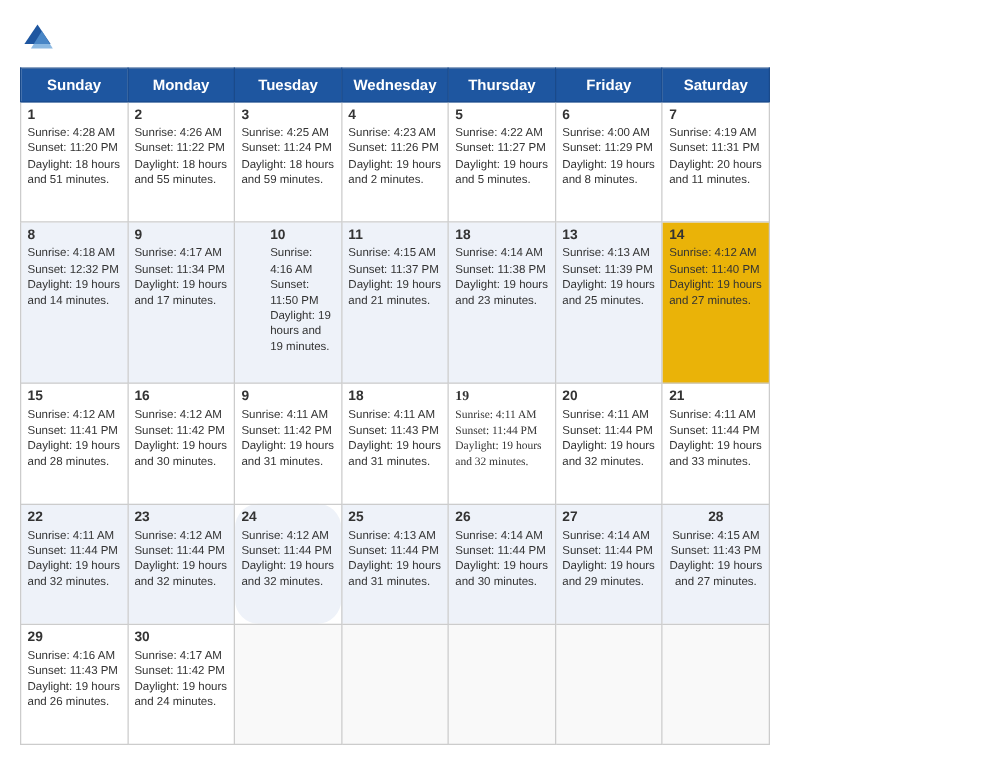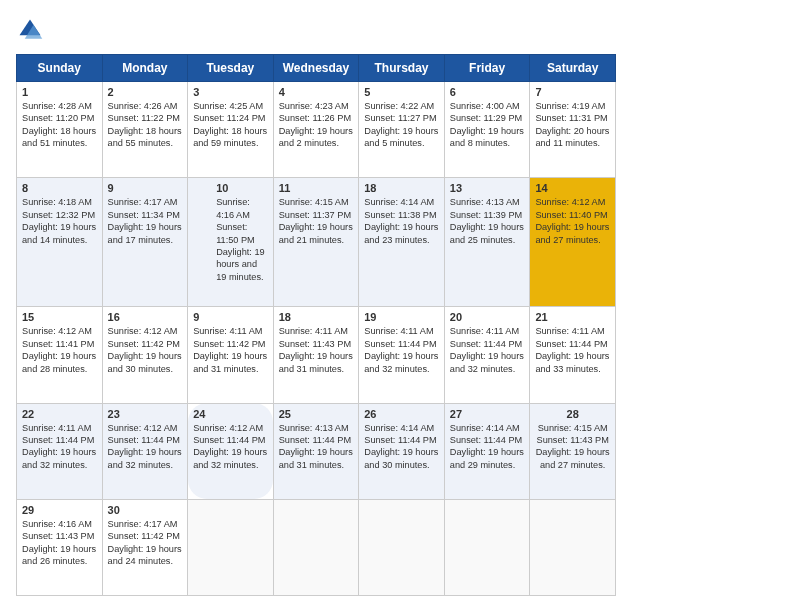--- a/index.html
+++ b/index.html
@@ -150,21 +150,21 @@
           <td style="background: rgb(238, 242, 249);"><span class="day-num">11</span><span class="cell-text">Sunrise: 4:15 AM</span><br><span class="cell-text">Sunset: 11:37 PM</span><br><span class="cell-text">Daylight: 19 hours and 21 minutes.</span></td>
           <td style="background: rgb(238, 242, 249);"><span class="day-num">18</span><span class="cell-text">Sunrise: 4:14 AM</span><br><span class="cell-text">Sunset: 11:38 PM</span><br><span class="cell-text">Daylight: 19 hours and 23 minutes.</span></td>
           <td style="background: rgb(238, 242, 249);"><span class="day-num">13</span><span class="cell-text">Sunrise: 4:13 AM</span><br><span class="cell-text">Sunset: 11:39 PM</span><br><span class="cell-text">Daylight: 19 hours and 25 minutes.</span></td>
           <td style="background: #eab308;"><span class="day-num">14</span><span class="cell-text">Sunrise: 4:12 AM</span><br><span class="cell-text">Sunset: 11:40 PM</span><br><span class="cell-text">Daylight: 19 hours and 27 minutes.</span></td>
         </tr>
         <tr>
           <td style="background: rgb(255, 255, 255);"><span class="day-num">15</span><span class="cell-text">Sunrise: 4:12 AM</span><br><span class="cell-text">Sunset: 11:41 PM</span><br><span class="cell-text">Daylight: 19 hours and 28 minutes.</span></td>
           <td style="background: rgb(255, 255, 255);"><span class="day-num">16</span><span class="cell-text">Sunrise: 4:12 AM</span><br><span class="cell-text">Sunset: 11:42 PM</span><br><span class="cell-text">Daylight: 19 hours and 30 minutes.</span></td>
           <td style="background: rgb(255, 255, 255);"><span class="day-num">9</span><span class="cell-text">Sunrise: 4:11 AM</span><br><span class="cell-text">Sunset: 11:42 PM</span><br><span class="cell-text">Daylight: 19 hours and 31 minutes.</span></td>
           <td style="background: rgb(255, 255, 255);"><span class="day-num">18</span><span class="cell-text">Sunrise: 4:11 AM</span><br><span class="cell-text">Sunset: 11:43 PM</span><br><span class="cell-text">Daylight: 19 hours and 31 minutes.</span></td>
-          <td style="background: rgb(255, 255, 255);"><span class="day-num">19</span><span class="cell-text">Sunrise: 4:11 AM</span><br><span class="cell-text">Sunset: 11:44 PM</span><br><span class="cell-text">Daylight: 19 hours and 32 minutes.</span></td>
+          <td style="background: rgb(255, 255, 255); font-family: Liberation Serif, serif;"><span class="day-num">19</span><span class="cell-text">Sunrise: 4:11 AM</span><br><span class="cell-text">Sunset: 11:44 PM</span><br><span class="cell-text">Daylight: 19 hours and 32 minutes.</span></td>
           <td style="background: rgb(255, 255, 255);"><span class="day-num">20</span><span class="cell-text">Sunrise: 4:11 AM</span><br><span class="cell-text">Sunset: 11:44 PM</span><br><span class="cell-text">Daylight: 19 hours and 32 minutes.</span></td>
           <td style="background: rgb(255, 255, 255);"><span class="day-num">21</span><span class="cell-text">Sunrise: 4:11 AM</span><br><span class="cell-text">Sunset: 11:44 PM</span><br><span class="cell-text">Daylight: 19 hours and 33 minutes.</span></td>
         </tr>
         <tr>
           <td style="background: rgb(238, 242, 249);"><span class="day-num">22</span><span class="cell-text">Sunrise: 4:11 AM</span><br><span class="cell-text">Sunset: 11:44 PM</span><br><span class="cell-text">Daylight: 19 hours and 32 minutes.</span></td>
           <td style="background: rgb(238, 242, 249);"><span class="day-num">23</span><span class="cell-text">Sunrise: 4:12 AM</span><br><span class="cell-text">Sunset: 11:44 PM</span><br><span class="cell-text">Daylight: 19 hours and 32 minutes.</span></td>
           <td style="background: rgb(238, 242, 249); border-radius: 19px;"><span class="day-num">24</span><span class="cell-text">Sunrise: 4:12 AM</span><br><span class="cell-text">Sunset: 11:44 PM</span><br><span class="cell-text">Daylight: 19 hours and 32 minutes.</span></td>
           <td style="background: rgb(238, 242, 249);"><span class="day-num">25</span><span class="cell-text">Sunrise: 4:13 AM</span><br><span class="cell-text">Sunset: 11:44 PM</span><br><span class="cell-text">Daylight: 19 hours and 31 minutes.</span></td>
           <td style="background: rgb(238, 242, 249);"><span class="day-num">26</span><span class="cell-text">Sunrise: 4:14 AM</span><br><span class="cell-text">Sunset: 11:44 PM</span><br><span class="cell-text">Daylight: 19 hours and 30 minutes.</span></td>
           <td style="background: rgb(238, 242, 249);"><span class="day-num">27</span><span class="cell-text">Sunrise: 4:14 AM</span><br><span class="cell-text">Sunset: 11:44 PM</span><br><span class="cell-text">Daylight: 19 hours and 29 minutes.</span></td>

